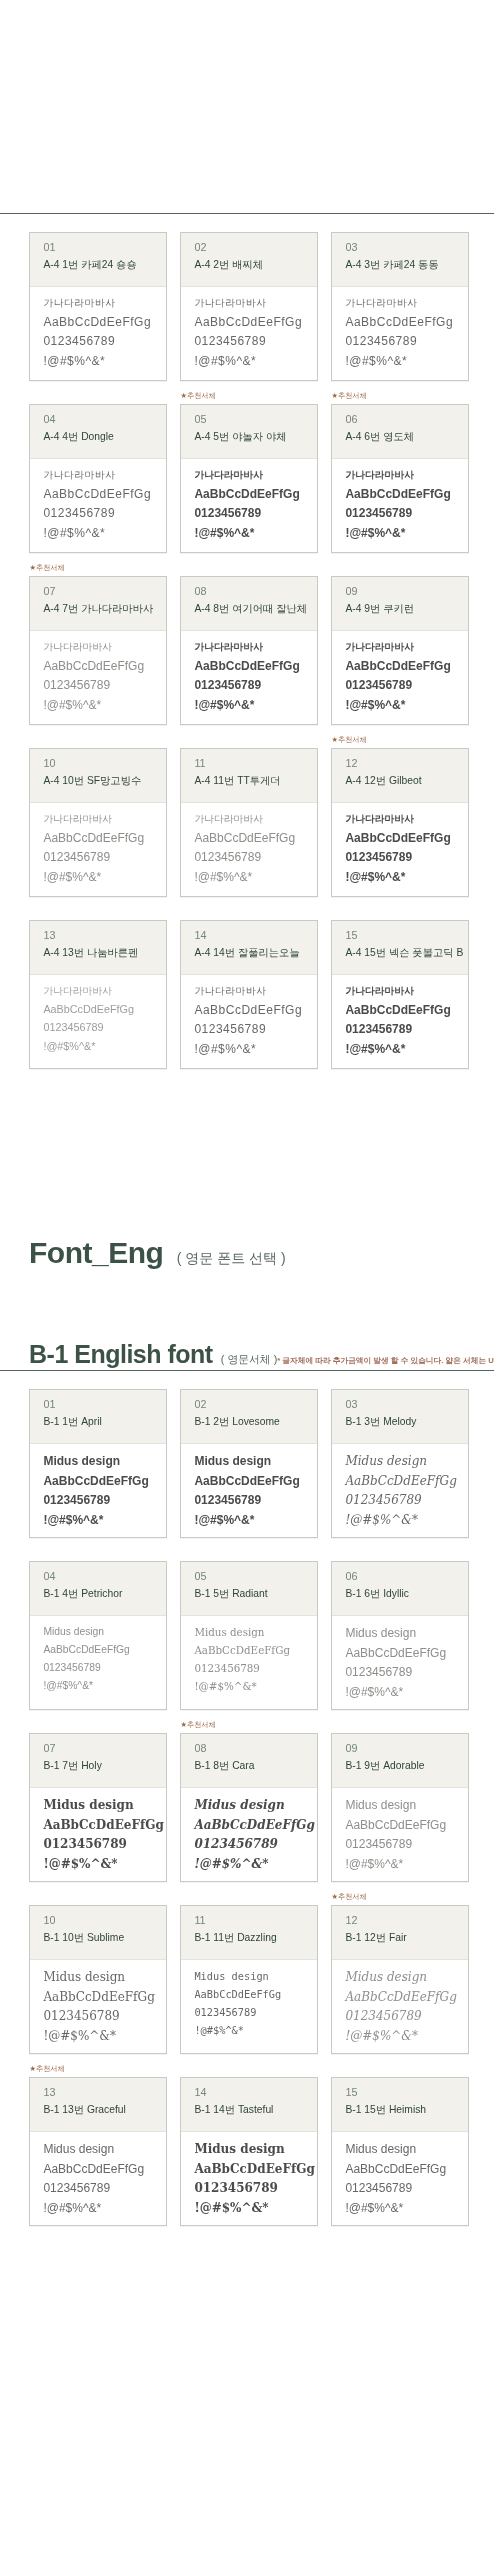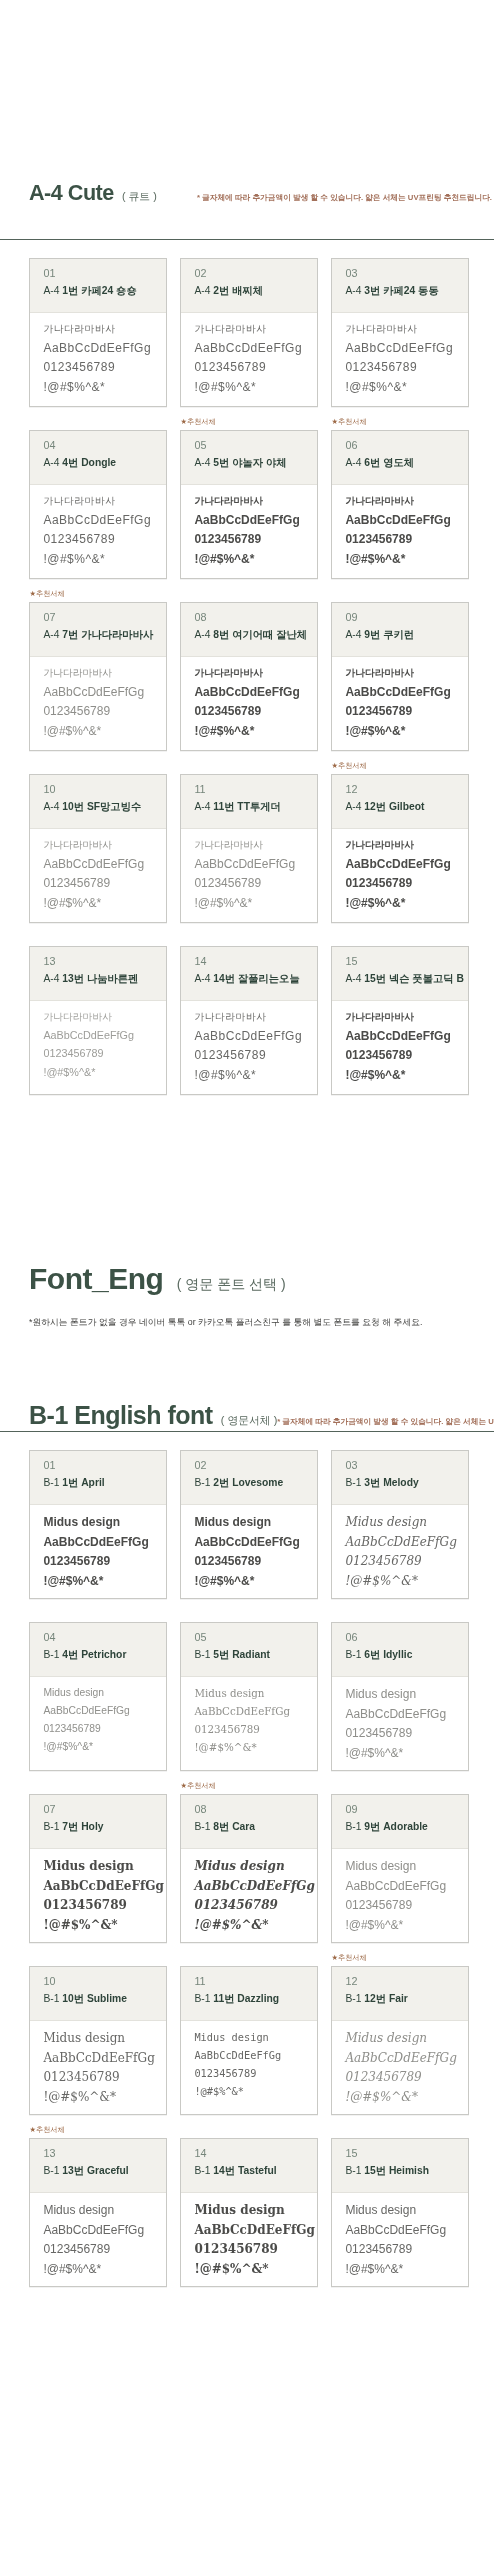--- a/index.html
+++ b/index.html
@@ -27,21 +27,21 @@
   .grid-row.first{margin-top:18px;}
   .card-wrap{position:relative;width:138px;}
   .rec-label{position:absolute;top:-13px;left:0.5px;font-size:7.2px;font-weight:400;color:#9c6845;}
   .card{
     box-sizing:border-box;width:138px;height:149px;background:#fff;
     border:0.5px solid #c9c9c5;box-shadow:0 1px 0 rgba(0,0,0,0.05);
   }
   .card-hdr{box-sizing:border-box;height:54px;background:#f2f1ec;border-bottom:0.5px solid #e3e2dc;padding:9.3px 5.2px 0 13.4px;overflow:hidden;}
   .card-num{font-size:10.8px;color:#76867b;line-height:1;}
   .card-title{margin-top:5.7px;font-size:10.3px;color:#2e443a;line-height:1.1;white-space:nowrap;}
-  .t-name{font-weight:700;}
+  .t-name{font-weight:400;}
   .card-body{padding:11.3px 4.1px 0 13.4px;overflow:hidden;height:82px;}
   .s-line{font-size:12px;line-height:1;margin-bottom:7.7px;color:#676765;white-space:nowrap;}
   .kr .s-line.l1{font-size:9.8px;}
 
   
   .st-round .s-line{letter-spacing:0.5px;}
   .st-bold .s-line{font-weight:700;color:#4b4b49;}
   .st-light .s-line{color:#8e8e8a;}
   .st-thin .s-line{color:#9d9d99;font-weight:300;font-size:10.8px;}
   .st-light-sm .s-line{color:#90908c;font-size:10.3px;}
@@ -67,25 +67,20 @@
     background:#3c3c3a;color:#fff;display:flex;align-items:center;justify-content:center;
     font-size:7.7px;line-height:1;
   }
 </style>
 </head>
 <body>
 
 <div class="content">
 
   <section class="font-sec" id="sec-a4">
-    <div class="sec-line">
-      <span class="sec-title">A-4 Cute</span>
-      <span class="sec-sub">( 큐트 )</span>
-      <span class="sec-note">* 글자체에 따라 추가금액이 발생 할 수 있습니다. 얇은 서체는 UV프린팅 추천드립니다.</span>
-    </div>
     <hr class="sec-rule">
     <div class="grid">
         <div class="grid-row first">
   <div class="card-wrap">
 
     <div class="card">
       <div class="card-hdr">
         <div class="card-num">01</div>
         <div class="card-title">
           <span class="t-prefix">A-4</span>
@@ -372,21 +367,20 @@
   </div>
 </div>
       </div>
   </section>
 
   <div class="divider">
     <div class="div-line">
       <span class="div-title">Font_Eng</span>
       <span class="div-sub">( 영문 폰트 선택 )</span>
     </div>
-    <div class="div-note">*원하시는 폰트가 없을 경우 네이버 톡톡 or 카카오톡  플러스친구 를 통해 별도 폰트를 요청 해 주세요.</div>
   </div>
 
   <section class="font-sec" id="sec-b1">
     <div class="sec-line">
       <span class="sec-title">B-1 English font</span>
       <span class="sec-sub">( 영문서체 )</span>
       <span class="sec-note">* 글자체에 따라 추가금액이 발생 할 수 있습니다. 얇은 서체는 UV프린팅 추천드립니다.</span>
     </div>
     <hr class="sec-rule">
     <div class="grid">

